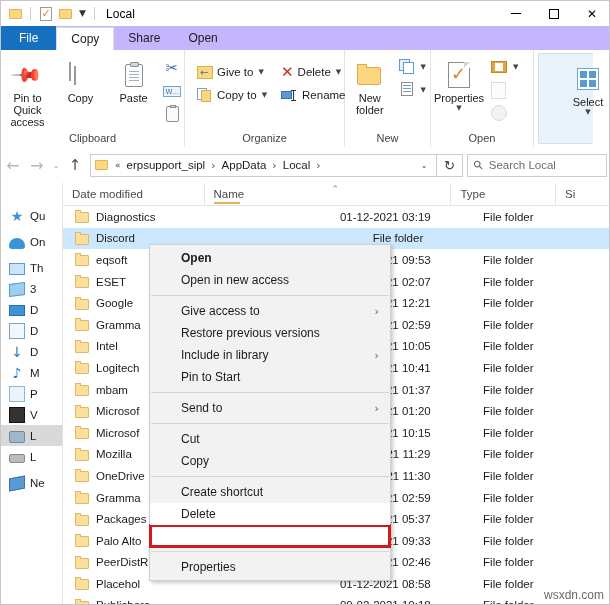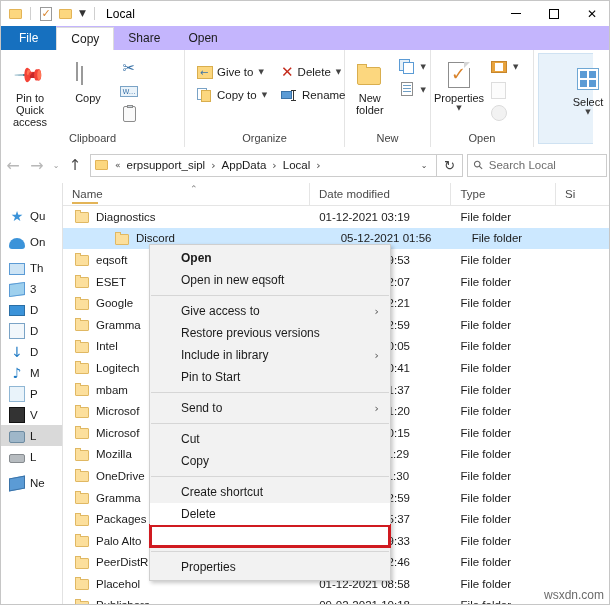--- a/index.html
+++ b/index.html
@@ -294,22 +294,22 @@
   .col.type { width: 115px; }
   .col.size { width: 60px; border-right: none; }
   .sort-caret {
     position: absolute; left: 127px; top: -5px; font-size: 9px; color: #7f7f7f;
     font-family: "DejaVu Sans", sans-serif;
   }
   .sort-underline {
     position: absolute; left: 9px; bottom: 1px; width: 26px; height: 2px; background: #e3b457;
   }
   .rows { position: relative; }
-  .row { display: flex; height: 21.6px; align-items: center; }
-  .row.selected { background: #cce8ff; padding-left: 40px; }
+  .row { display: flex; height: 21.6px; align-items: center; text-align: center; }
+  .row.selected { background: #cce8ff; }
   .cell { font-size: 11.5px; color: #1b1b1b; box-sizing: border-box; white-space: nowrap; overflow: hidden; }
   .cell.name { width: 273px; display: flex; align-items: center; gap: 6px; padding-left: 12px; }
   .cell.date { width: 156px; padding-left: 9px; color: #1b1b1b; }
   .cell.type { width: 115px; padding-left: 9px; color: #1b1b1b; }
   .cell.size { width: 60px; padding-left: 9px; }
   .rowfolder {
     position: relative; width: 15px; height: 13px; flex: 0 0 15px;
   }
   .rowfolder .bd {
     position: absolute; left:0; top:2px; width:14px; height:11px;
@@ -405,20 +405,28 @@
           <span class="lb">access</span>
         </div>
         <div class="bigbtn">
           <span class="ic">
             <span class="ico-copy">
               <span class="d1"><span class="ico-doc"><span class="lines"></span></span></span>
               <span class="d2"><span class="ico-doc"><span class="lines"></span></span></span>
             </span>
           </span>
           <span class="lb">Copy</span>
+        </div>
+        <div class="bigbtn">
+          <span class="ic">
+              <span class="ico-clip">
+                <span class="lines"></span>
+              </span>
+            </span>
+          <span class="lb">Paste</span>
         </div>
         <div class="smallcol">
           <div class="iconbtn">
               <span class="ico-scissors">✂</span>
             </div>
           <div class="iconbtn">
               <span class="ico-copypath">W...</span>
             </div>
           <div class="iconbtn">
               <span class="ico-pastesc"></span>
@@ -638,26 +646,26 @@
         <span class="nav-label">L</span>
       </div>
       <div class="nav-item spaced">
         <span class="nvic net"></span>
         <span class="nav-label">Ne</span>
       </div>
     </div>
 
     <div class="filepane">
       <div class="colheader">
+        <div class="col date">Date modified</div>
         <div class="col name">
           <span>Name</span>
           <span class="sort-caret">⌃</span>
           <span class="sort-underline"></span>
         </div>
-        <div class="col date">Date modified</div>
         <div class="col type">Type</div>
         <div class="col size">Si</div>
       </div>
 
       <div class="rows" id="rows">
           <div class="row">
             <div class="cell name">
               <span class="rowfolder">
                 <span class="bd"></span>
                 <span class="tb"></span>
@@ -669,21 +677,20 @@
             <div class="cell size"></div>
           </div>
           <div class="row selected">
             <div class="cell name">
               <span class="rowfolder">
                 <span class="bd"></span>
                 <span class="tb"></span>
               </span>
               <span>Discord</span>
             </div>
-            <div class="cell date">05-12-2021 01:56</div>
             <div class="cell type">File folder</div>
             <div class="cell size"></div>
           </div>
           <div class="row">
             <div class="cell name">
               <span class="rowfolder">
                 <span class="bd"></span>
                 <span class="tb"></span>
               </span>
               <span>eqsoft</span>
@@ -886,21 +893,21 @@
           </div>
         </div>
     </div>
   </div>
 
   <div class="ctxmenu" id="ctxmenu">
       <div class="ctxitem bold">
         <span>Open</span>
       </div>
       <div class="ctxitem">
-        <span>Open in new eqsoft</span>
+        <span>Open in new access</span>
       </div>
       <div class="ctxsep"></div>
       <div class="ctxitem">
         <span>Give access to</span>
         <span class="submark">›</span>
       </div>
       <div class="ctxitem">
         <span>Restore previous versions</span>
       </div>
       <div class="ctxitem">

